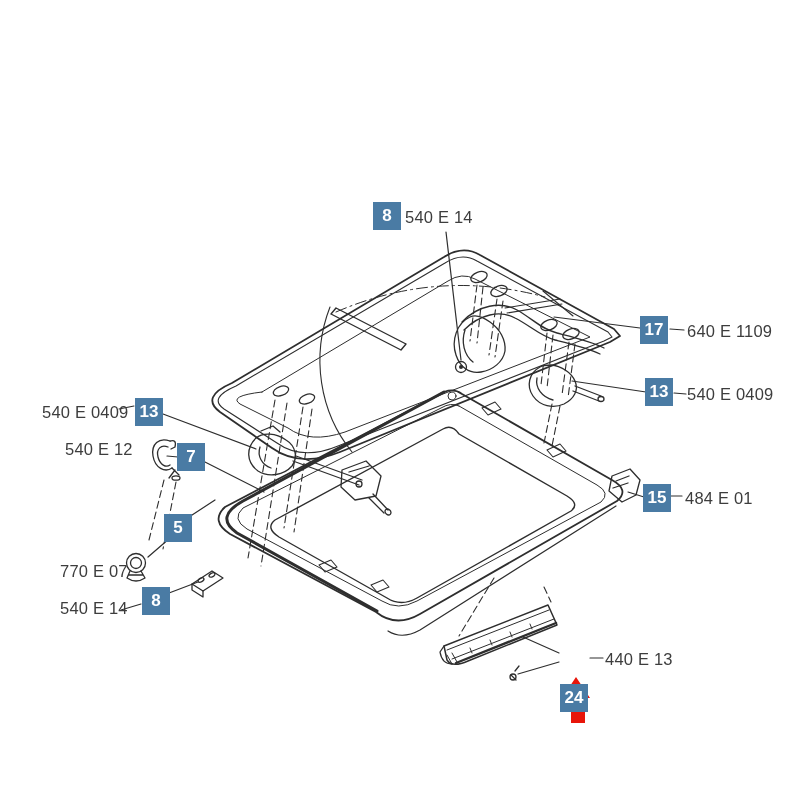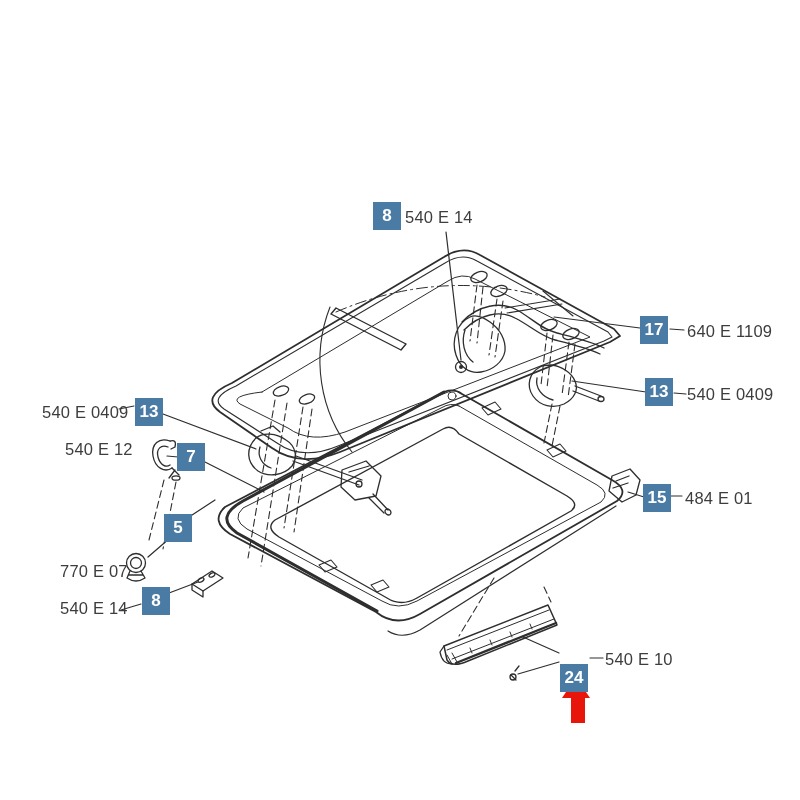--- a/index.html
+++ b/index.html
@@ -162,16 +162,16 @@
 
   <div class="badge" style="left:164px;top:514px">5</div>
   <div class="plabel" style="left:60px;top:562px">770 E 07</div>
 
   <div class="badge" style="left:142px;top:587px">8</div>
   <div class="plabel" style="left:60px;top:599px">540 E 14</div>
 
   <div class="badge" style="left:643px;top:484px">15</div>
   <div class="plabel" style="left:685px;top:489px">484 E 01</div>
 
-  <div class="badge" style="left:560px;top:664px">24</div>
-  <div class="plabel" style="left:605px;top:650px">540 E 10</div>
+  <div class="badge" style="left:560px;top:684px">24</div>
+  <div class="plabel" style="left:605px;top:650px">440 E 13</div>
 
 </div>
 
 </body></html>

